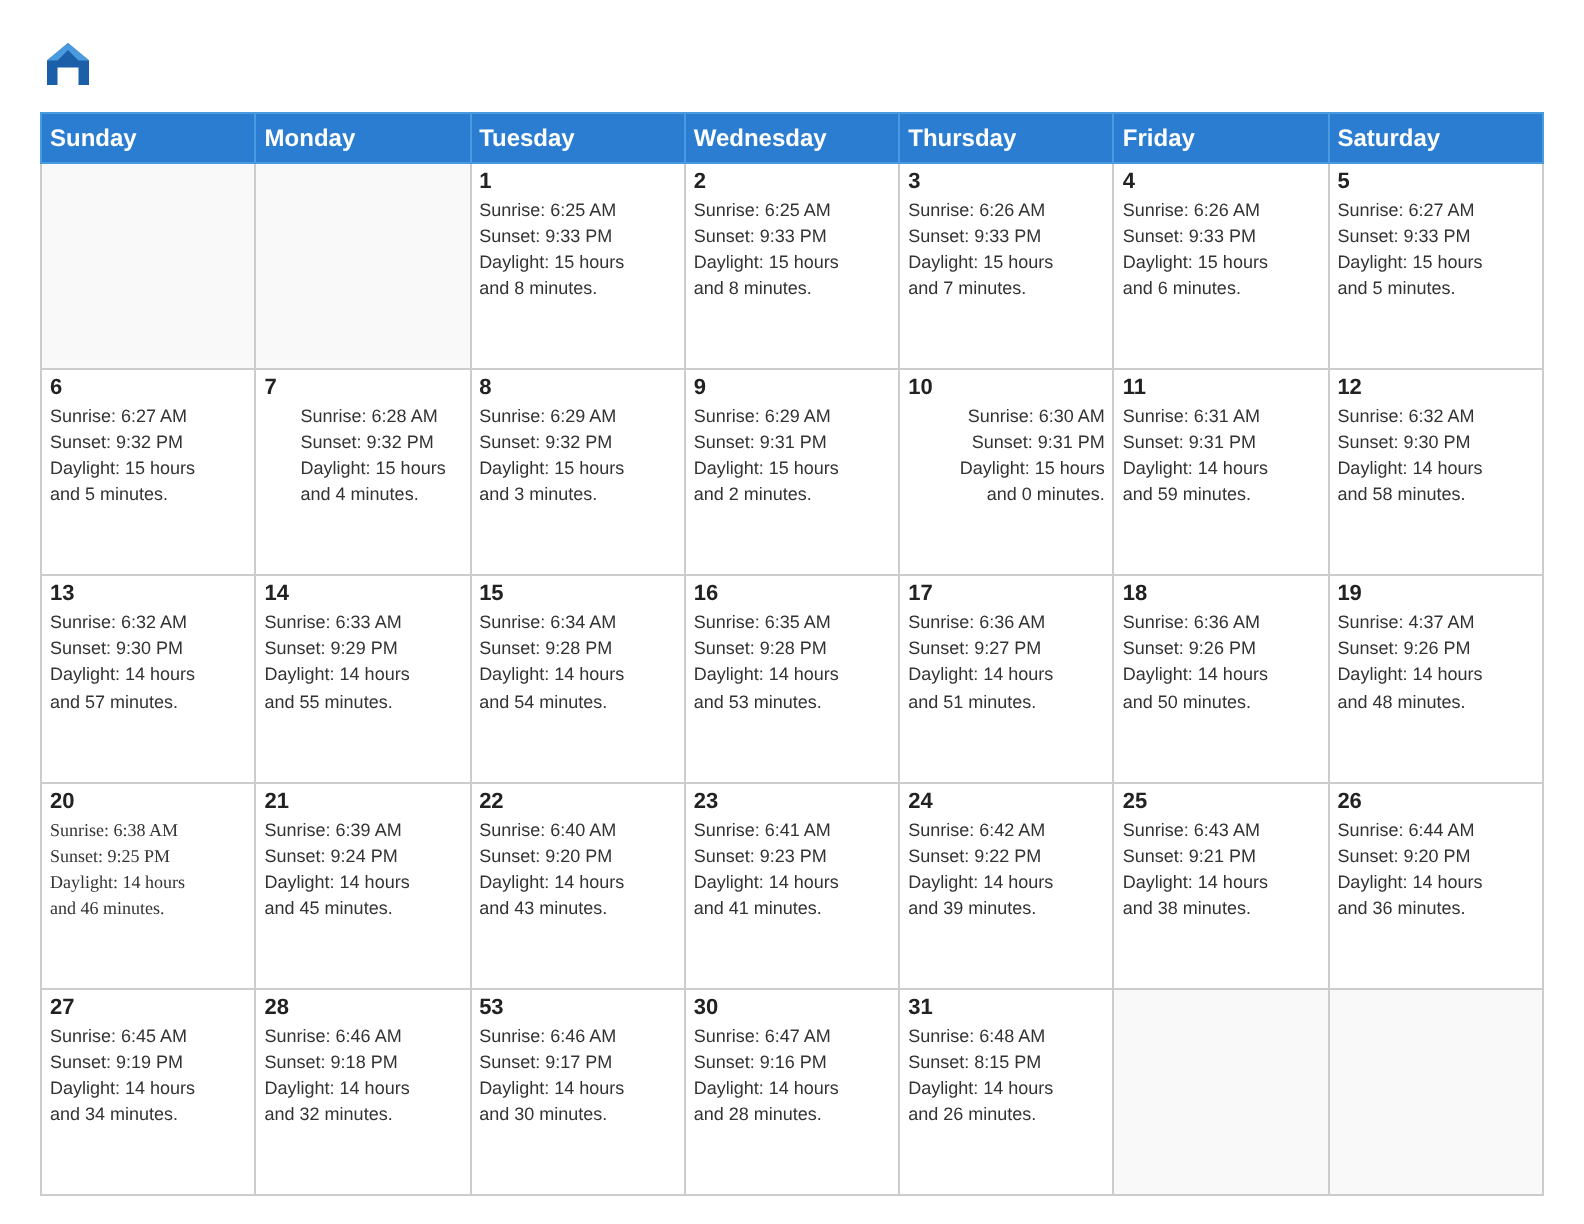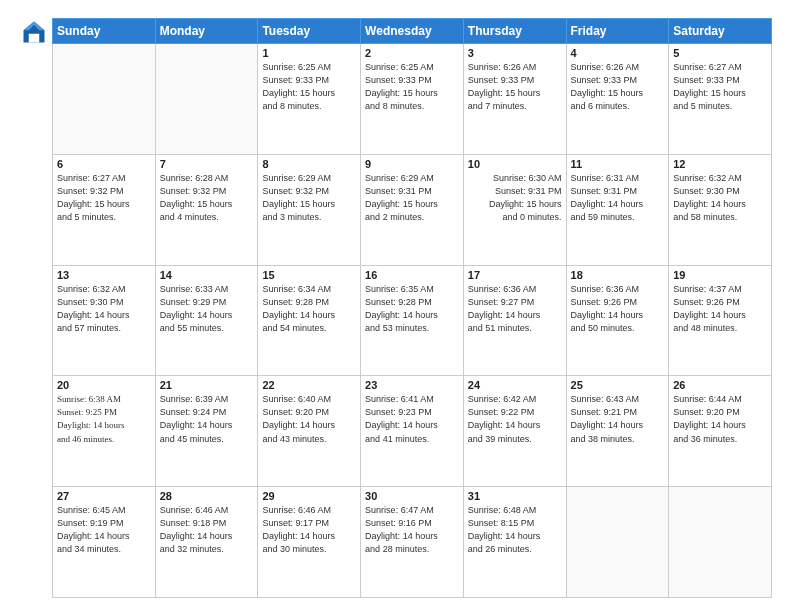--- a/index.html
+++ b/index.html
@@ -8,21 +8,21 @@
       height: 612px;
       font-family: Arial, sans-serif;
       background: #fff;
       overflow: hidden;
     }
     .page {
       width: 792px;
       height: 612px;
       padding: 18px 20px 14px 20px;
       display: flex;
-      flex-direction: row;
+      flex-direction: column;
     }
     .header {
       display: flex;
       justify-content: space-between;
       align-items: flex-start;
       margin-bottom: 10px;
     }
     .logo {
       display: flex;
       align-items: center;
@@ -182,21 +182,21 @@
         <tr>
           <td>
             <span class="day-num">6</span>
             <div class="day-info" style="white-space: pre-line;">Sunrise: 6:27 AM
 Sunset: 9:32 PM
 Daylight: 15 hours
 and 5 minutes.</div>
           </td>
           <td>
             <span class="day-num">7</span>
-            <div class="day-info" style="white-space: pre-line;">Sunrise: 6:28 AM
+            <div class="day-info" style="white-space: pre-line; margin-left: 18px;">Sunrise: 6:28 AM
 Sunset: 9:32 PM
 Daylight: 15 hours
 and 4 minutes.</div>
           </td>
           <td>
             <span class="day-num">8</span>
             <div class="day-info" style="white-space: pre-line;">Sunrise: 6:29 AM
 Sunset: 9:32 PM
 Daylight: 15 hours
 and 3 minutes.</div>
@@ -341,21 +341,21 @@
 and 34 minutes.</div>
           </td>
           <td>
             <span class="day-num">28</span>
             <div class="day-info" style="white-space: pre-line;">Sunrise: 6:46 AM
 Sunset: 9:18 PM
 Daylight: 14 hours
 and 32 minutes.</div>
           </td>
           <td>
-            <span class="day-num">29</span>
+            <span class="day-num">53</span>
             <div class="day-info" style="white-space: pre-line;">Sunrise: 6:46 AM
 Sunset: 9:17 PM
 Daylight: 14 hours
 and 30 minutes.</div>
           </td>
           <td>
             <span class="day-num">30</span>
             <div class="day-info" style="white-space: pre-line;">Sunrise: 6:47 AM
 Sunset: 9:16 PM
 Daylight: 14 hours

